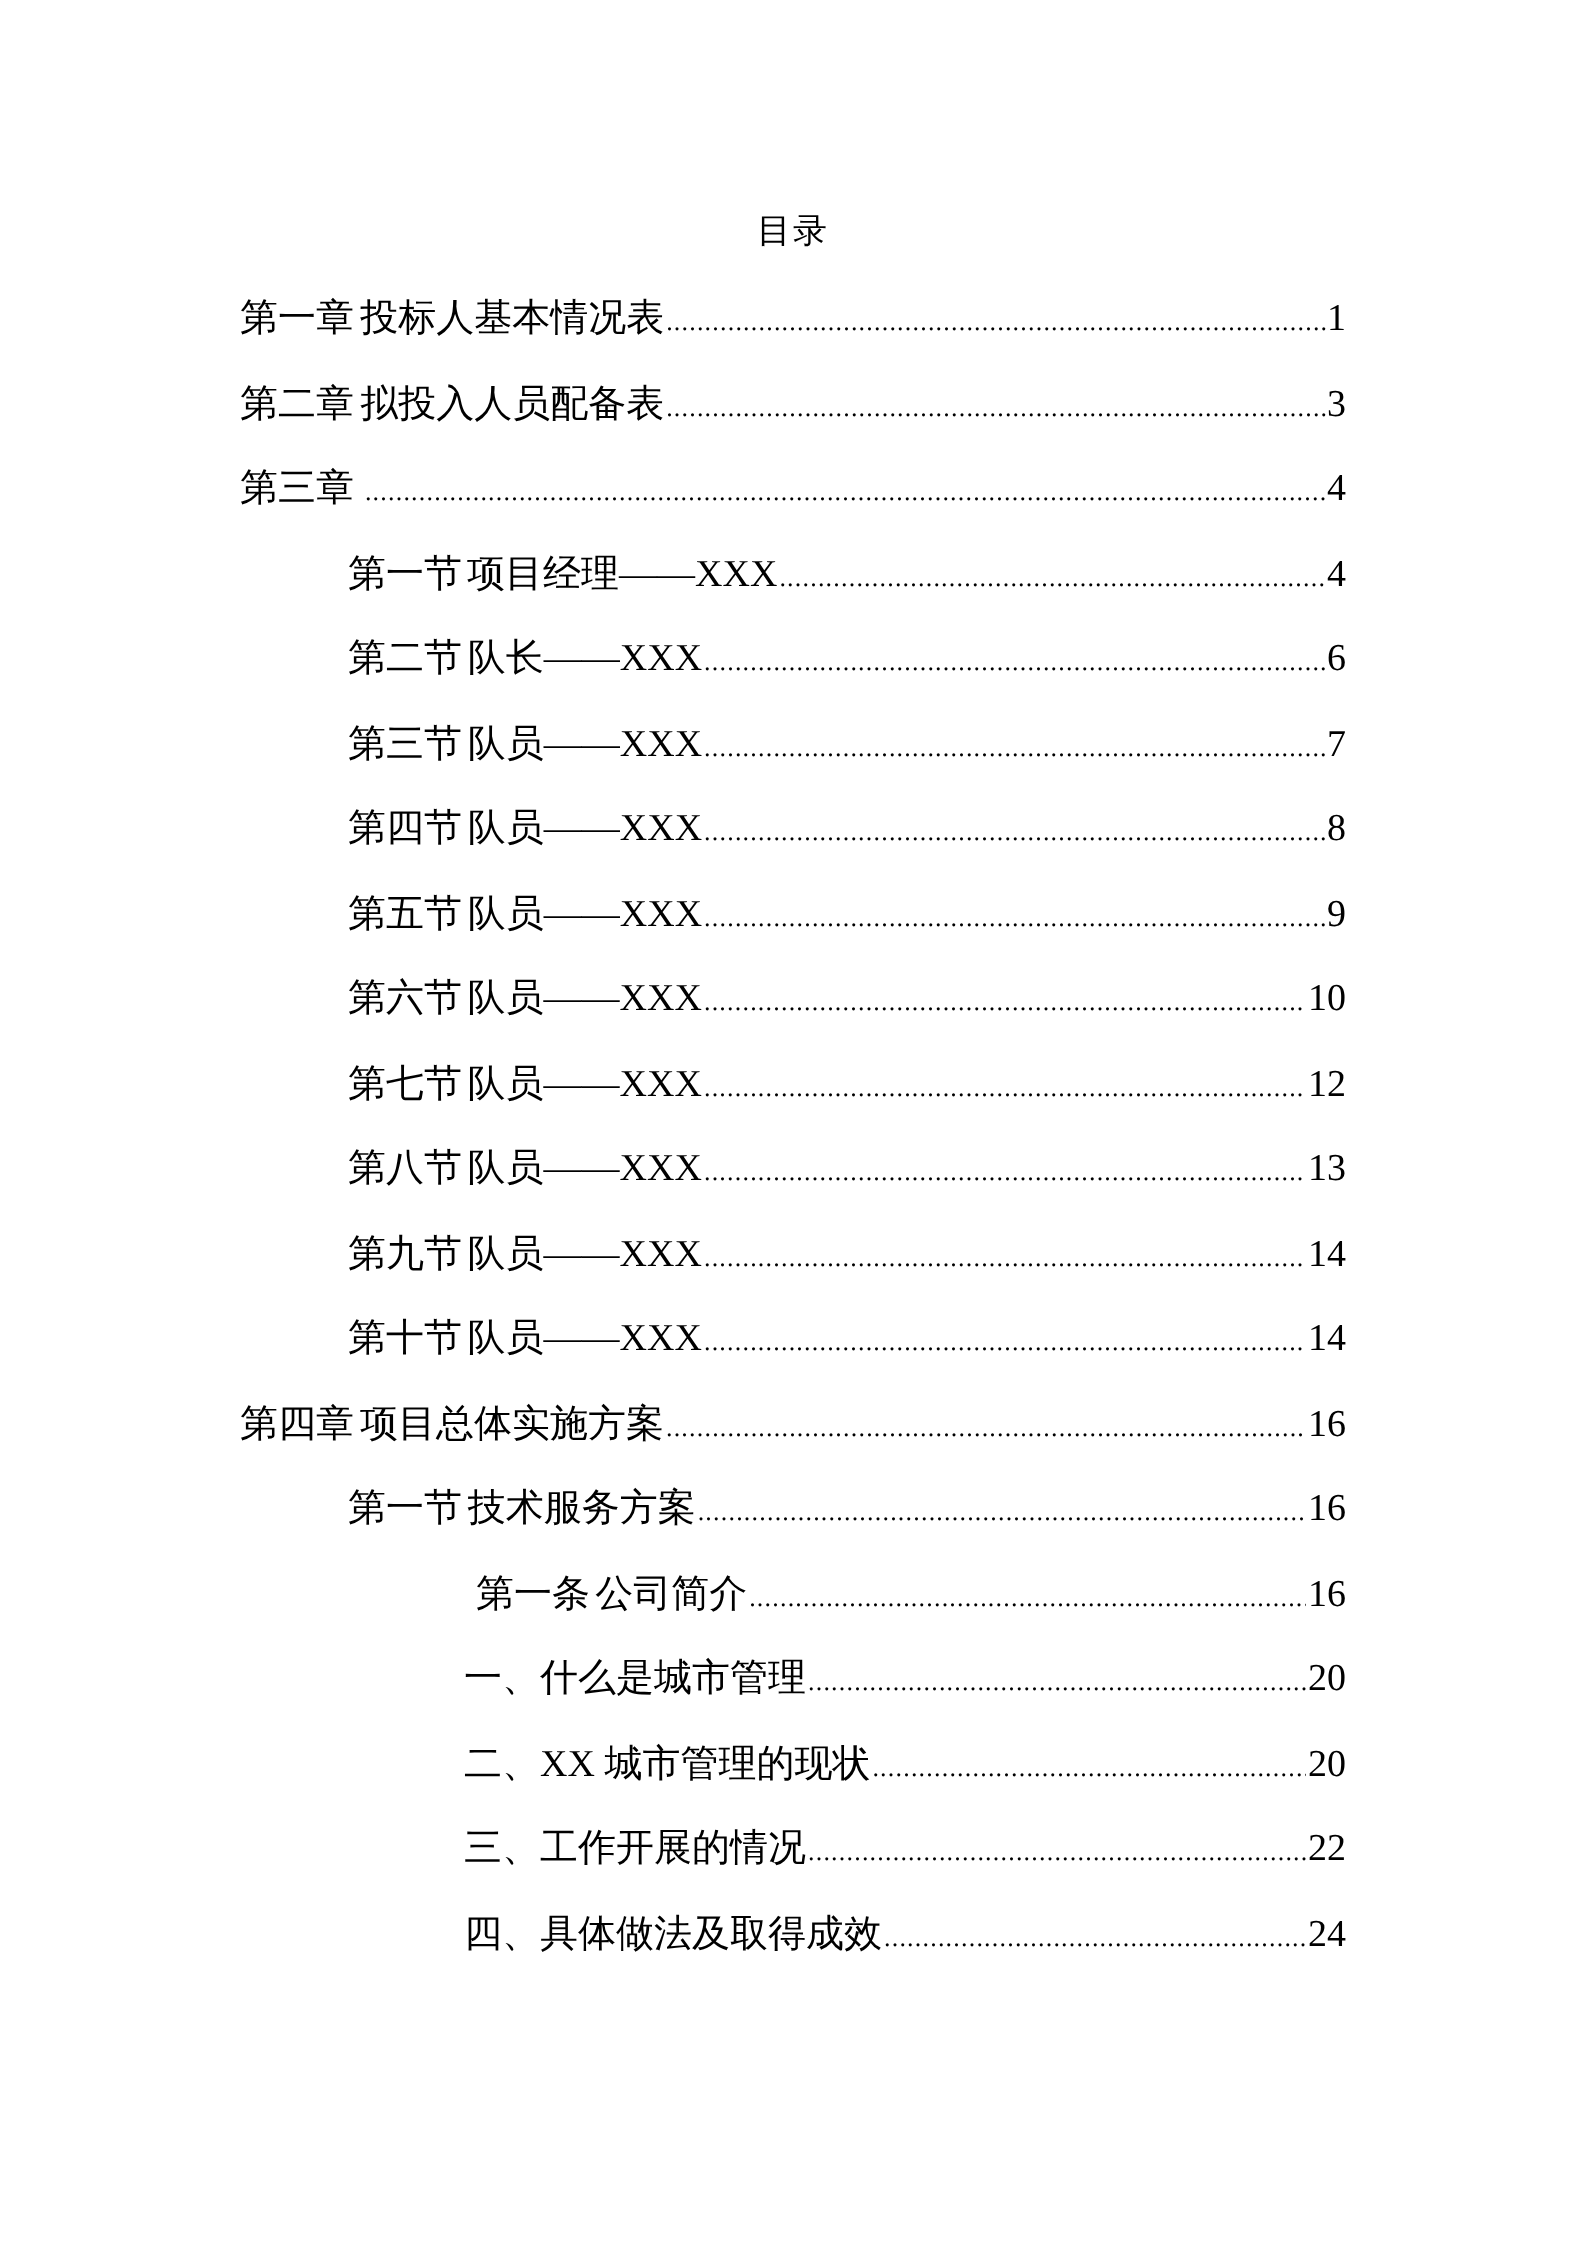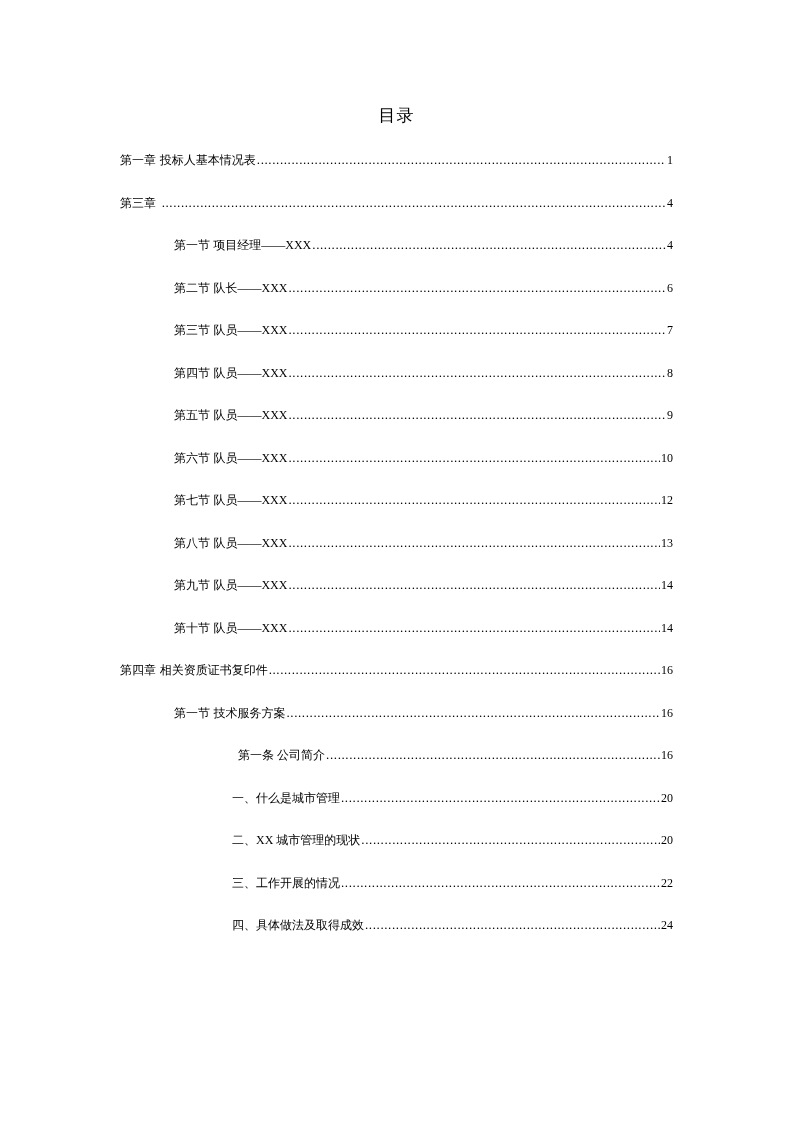--- a/index.html
+++ b/index.html
@@ -3,21 +3,21 @@
 <meta charset="utf-8">
 <style>
   html, body { margin: 0; padding: 0; background: #ffffff; }
   body { width: 793px; height: 1122px; position: relative; overflow: hidden;
          font-family: "Liberation Serif", "DejaVu Serif", serif; color: #000; }
   .page { position: absolute; left: 0; top: 0; width: 662px; height: 1122px; background: #fff; }
   .toc-title { position: absolute; top: 104px; left: 0; width: 793px; text-align: center;
                font-size: 17px; letter-spacing: 1px; }
   .toc-list { position: absolute; top: 148px; left: 0; width: 793px; margin: 0; padding: 0; list-style: none; }
   .toc-entry { position: relative; height: 42.5px; display: flex; align-items: flex-start;
-               font-size: 12px; line-height: 24px; }
+               font-size: 19px; line-height: 24px; }
   .toc-entry .inner { position: absolute; right: 120px; display: flex; align-items: baseline; white-space: nowrap; }
   .lvl1 .inner { left: 120px; }
   .lvl2 .inner { left: 174px; }
   .lvl3 .inner { left: 196px; margin-left: 42px; }
   .lvl4 .inner { left: 232px; }
   .num { white-space: pre; }
   .lvl4 .num { display: inline-block; width: 48px; }
   .sep { display: inline-block; width: 8px; }
   .label { white-space: nowrap; }
   .leader { flex: 1 1 auto; overflow: hidden; white-space: nowrap; margin: 0 1px; color: #000;
@@ -36,20 +36,29 @@
         <div class="inner">
           <span class="num">第一章</span>
           <span class="sep"></span>
           <span class="label">投标人基本情况表</span>
           <span class="leader"></span>
           <span class="page-num">1</span>
         </div>
       </li>
     <li class="toc-entry lvl1">
         <div class="inner">
+          <span class="num">第二章</span>
+          <span class="sep"></span>
+          <span class="label">拟投入人员配备表</span>
+          <span class="leader"></span>
+          <span class="page-num">3</span>
+        </div>
+      </li>
+    <li class="toc-entry lvl1">
+        <div class="inner">
           <span class="num">第三章</span>
           <span class="sep"></span>
           <span class="leader"></span>
           <span class="page-num">4</span>
         </div>
       </li>
     <li class="toc-entry lvl2">
         <div class="inner">
           <span class="num">第一节</span>
           <span class="sep"></span>
@@ -136,21 +145,21 @@
           <span class="sep"></span>
           <span class="label">队员——XXX</span>
           <span class="leader"></span>
           <span class="page-num">14</span>
         </div>
       </li>
     <li class="toc-entry lvl1">
         <div class="inner">
           <span class="num">第四章</span>
           <span class="sep"></span>
-          <span class="label">相关资质证书复印件</span>
+          <span class="label">项目总体实施方案</span>
           <span class="leader"></span>
           <span class="page-num">16</span>
         </div>
       </li>
     <li class="toc-entry lvl2">
         <div class="inner">
           <span class="num">第一节</span>
           <span class="sep"></span>
           <span class="label">技术服务方案</span>
           <span class="leader"></span>

